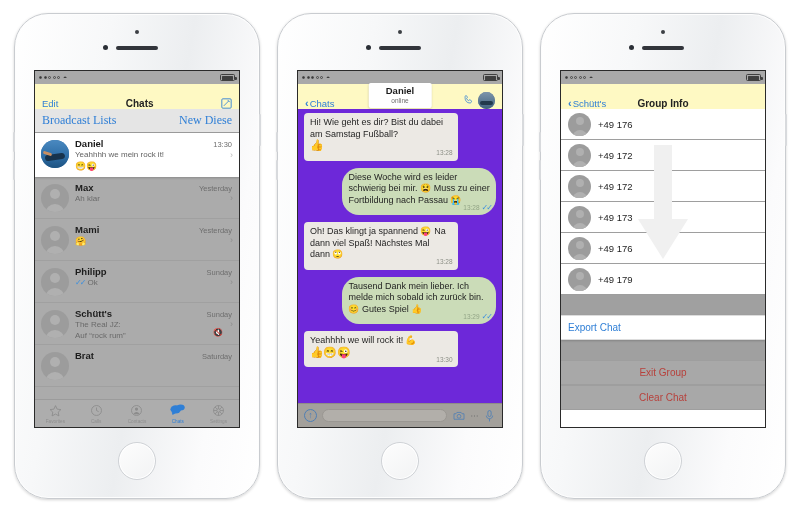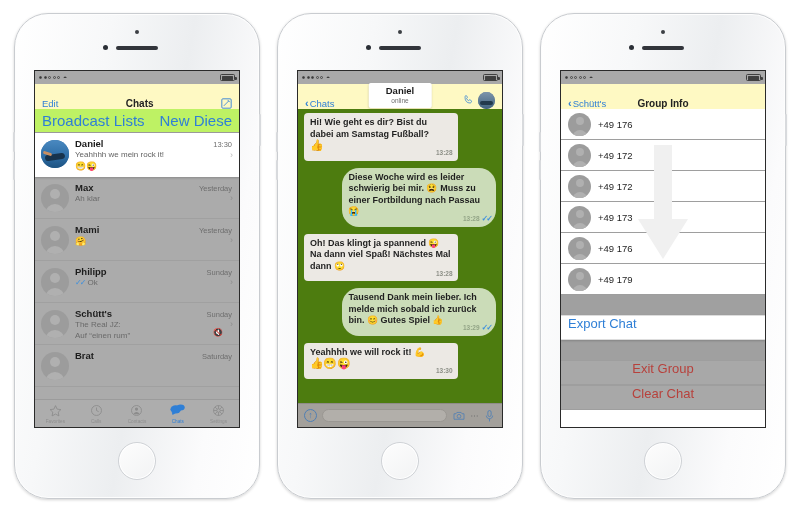--- a/index.html
+++ b/index.html
@@ -108,24 +108,24 @@
     position:absolute; left:50%; transform:translateX(-50%);
     top:-1px; background:#fff; padding:2px 17px 3px;
     border-radius:2px; text-align:center; z-index:4;
     box-shadow:0 1px 2px rgba(0,0,0,.12);
   }
   .title-pill .t1{font-size:9.5px;font-weight:700;color:#1c1c1c;line-height:12px;}
   .title-pill .t2{font-size:6.5px;color:#6c6c6c;line-height:8px;}
 
   
   .subbar {
-    flex:0 0 24px; height:24px; background:#bef264;
+    flex:0 0 24px; height:24px; background:#e5e5e5;
     border-bottom:1px solid #9a9a9a;
     display:flex; align-items:center; justify-content:space-between;
-    padding:0 7px; font-size:15px; color:#2f7fd6;
+    padding:0 7px; font-size:12px; color:#2f7fd6;font-family:Liberation Serif, serif;
   }
 
   
   .chatlist { flex:1; overflow:hidden; background:#ababab; }
   .chatrow {
     display:flex; align-items:flex-start; gap:6px;
     padding:5px 7px 5px 6px; height:42px;
     border-bottom:1px solid #a0a0a0; position:relative;
   }
   .chatrow.selected {
@@ -176,21 +176,21 @@
     border-top:1px solid #9b9b9b;
     display:flex; align-items:center;
   }
   .tab { flex:1; display:flex; flex-direction:column; align-items:center; gap:1px; }
   .tab .ico { width:15px; height:15px; color:#8b8b8b; display:flex; align-items:center; justify-content:center;}
   .tab .lbl { font-size:4.7px; color:#8e8e8e; }
   .tab.active .ico { color:#2f7fd6; }
   .tab.active .lbl { color:#2f7fd6; }
 
   
-  .conv { flex:1; background:#4d7c0f; padding:4px 6px 0; overflow:hidden; position:relative;font-weight:bold;}
+  .conv { flex:1; background:#6d28d9; padding:4px 6px 0; overflow:hidden; position:relative;}
   .bubble {
     max-width:80%; border-radius:4px; padding:4px 6px 9px;
     font-size:9px; line-height:11.5px; color:#1f1f1f;
     margin-bottom:7px; position:relative; word-wrap:break-word;
   }
   .bubble.in  { background:#ece9e4; }
   .bubble.out { background:#cbdcb8; margin-left:auto;border-radius:17px; }
   .bubble .meta{
     position:absolute; right:5px; bottom:2px;
     font-size:6.5px; color:#8d9087; display:flex; align-items:center; gap:2px;
@@ -221,23 +221,23 @@
     display:flex; align-items:center; gap:7px;
     height:31px; padding:0 7px; border-bottom:1px solid #9e9e9e;
   }
   .member .avatar{ width:23px;height:23px;flex:0 0 23px;margin-top:0;}
   .member .avatar .head{width:8px;height:8px;top:4px;}
   .member .avatar .body{width:15px;height:11px;bottom:-5px;}
   .member .num{ font-size:9.5px; color:#1f1f1f; }
 
   .gap { height:20px; background:#a0a0a0; }
   .action-row {
-    height:25px; display:flex; align-items:flex-start; padding:0 7px;
+    height:25px; display:flex; align-items:center; padding:0 7px;
     border-top:1px solid #9e9e9e; border-bottom:1px solid #9e9e9e;
-    font-size:13px;
+    font-size:10px;
   }
   .action-row.export { background:#ffffff; color:#2f7fd6; border-color:#ddd;
     box-shadow:0 1px 2px rgba(0,0,0,.18); position:relative; z-index:3;}
   .action-row.danger { justify-content:center; color:#b7413c; background:#a8a8a8;}
 
   .big-arrow {
     position:absolute; left:50%; top:36px; transform:translateX(-50%);
     width:56px; height:118px; z-index:5; pointer-events:none;
   }
 </style>
@@ -359,21 +359,21 @@
           <div class="avatar">
               <span class="head"></span>
               <span class="body"></span>
             </div>
           <div class="ctext">
             <div class="crow1">
               <span class="cname">Schütt's</span>
               <span class="ctime">Sunday</span>
             </div>
             <div class="cmsg">The Real JZ:</div>
-            <div class="cmsg">Auf “einen rum”</div>
+            <div class="cmsg">Auf “rock rum”</div>
           </div>
           <span class="mute">🔇</span>
           <span class="cchev">›</span>
         </div>
 
         <div class="chatrow">
           <div class="avatar">
               <span class="head"></span>
               <span class="body"></span>
             </div>

